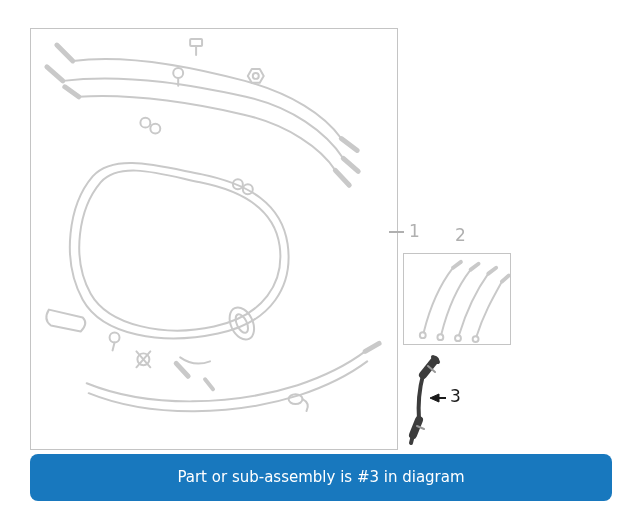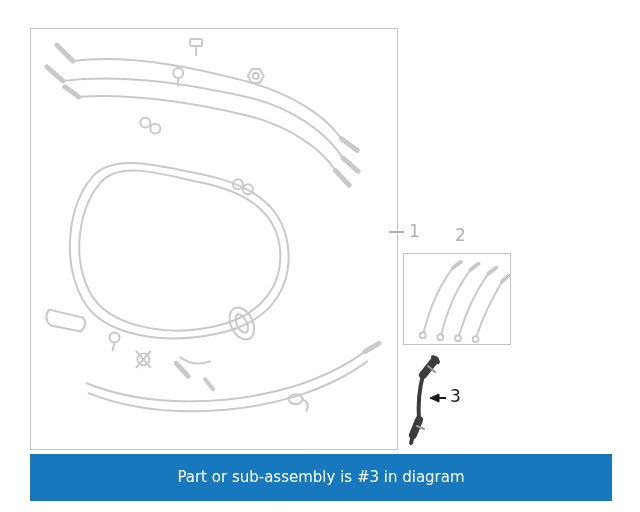--- a/index.html
+++ b/index.html
@@ -44,21 +44,21 @@
   #callout-2{left:455px;top:227px;}
   #callout-3{left:450px;top:388px;}
   .part3-svg{position:absolute;left:406px;top:354px;width:36px;height:92px;}
   .part3{stroke:var(--highlight-part);fill:none;stroke-linecap:round;stroke-linejoin:round;}
   .arrow-svg{position:absolute;left:430px;top:391px;width:17px;height:14px;}
   .arrow{stroke:var(--callout-black);fill:var(--callout-black);}
   .banner{
     position:absolute;left:30px;top:454px;width:582px;height:47px;
     background:var(--banner-bg);color:var(--banner-text);
     display:flex;flex-direction:column;align-items:center;justify-content:center;
-    gap:2px;text-align:center;
+    gap:2px;text-align:center;border-radius:8px;
   }
   .banner .line{font-size:15px;line-height:21px;white-space:nowrap;}
 </style>
 </head>
 <body>
 
 <div>
 
   <div class="main-box">
     <svg viewBox="0 0 368 422" width="366" height="420">

